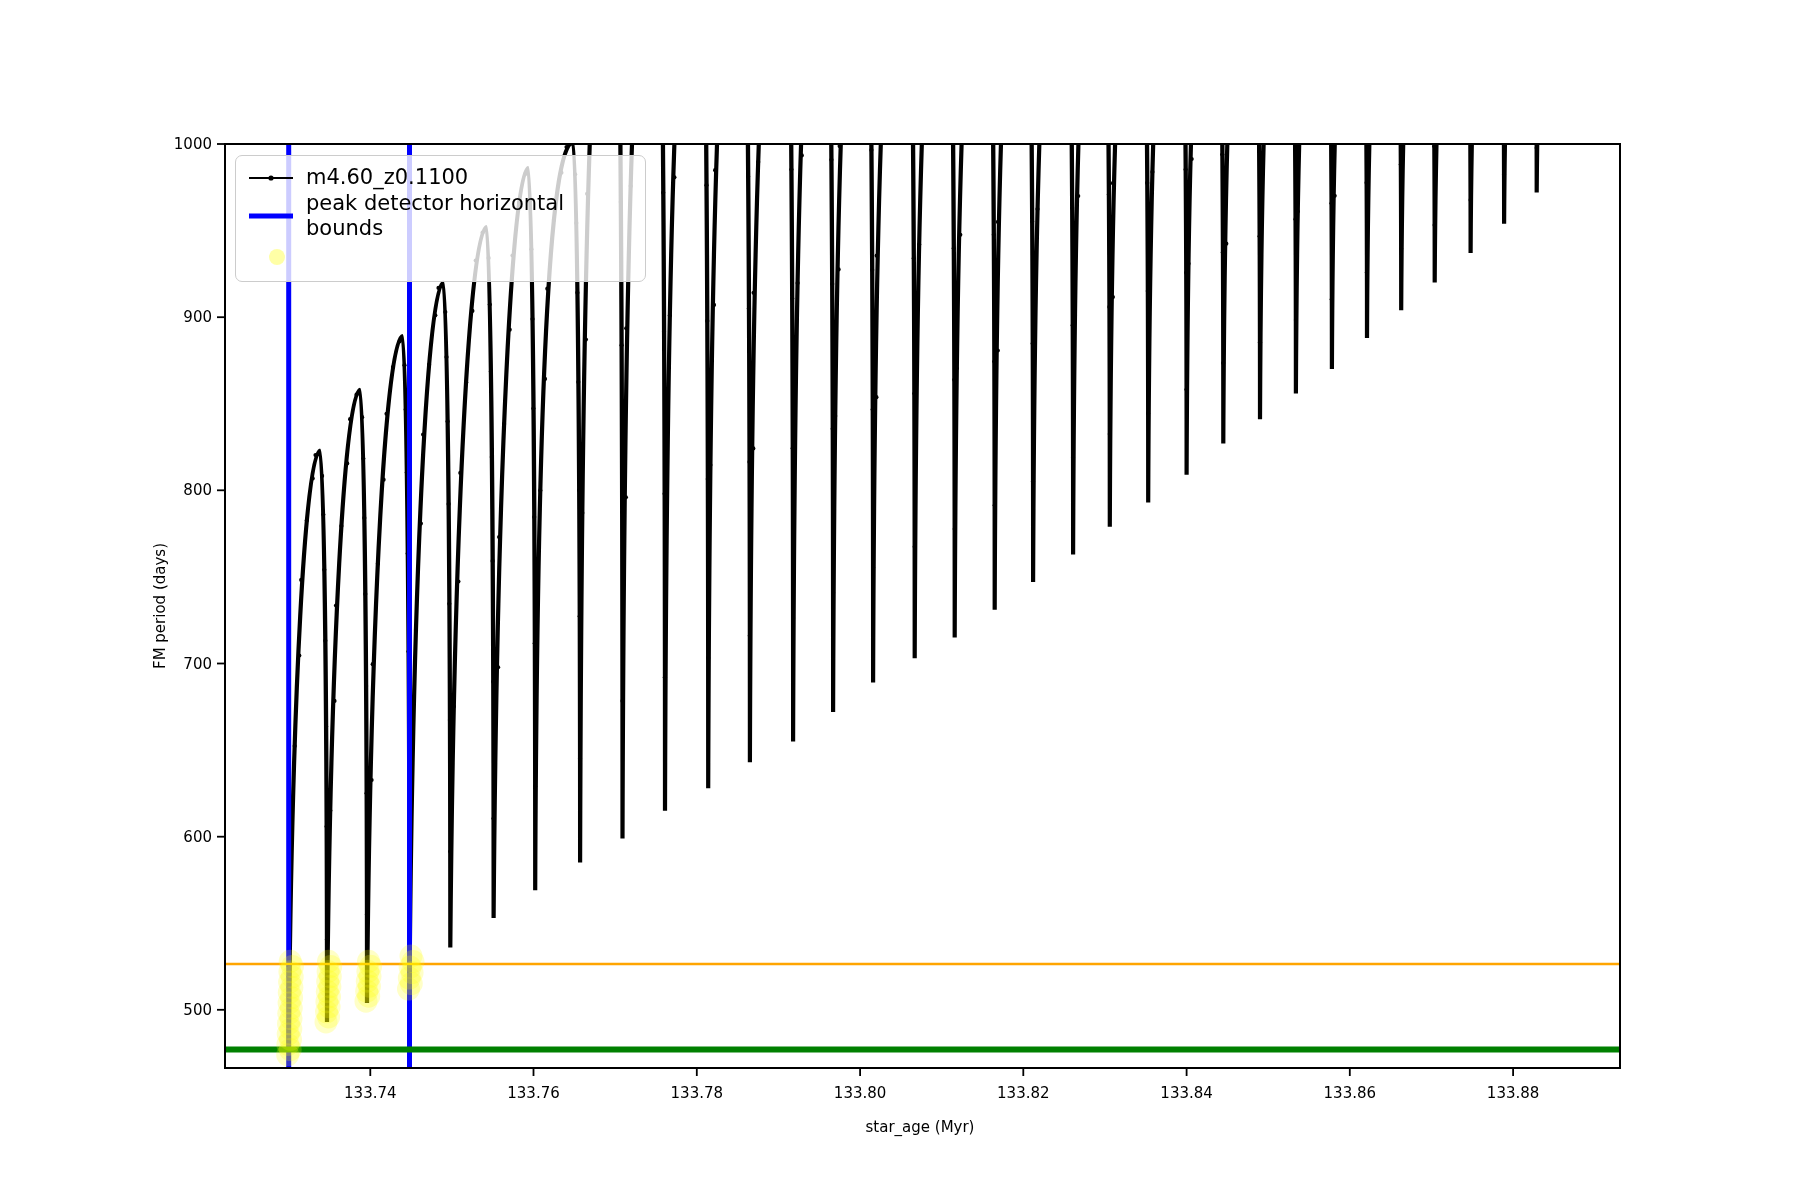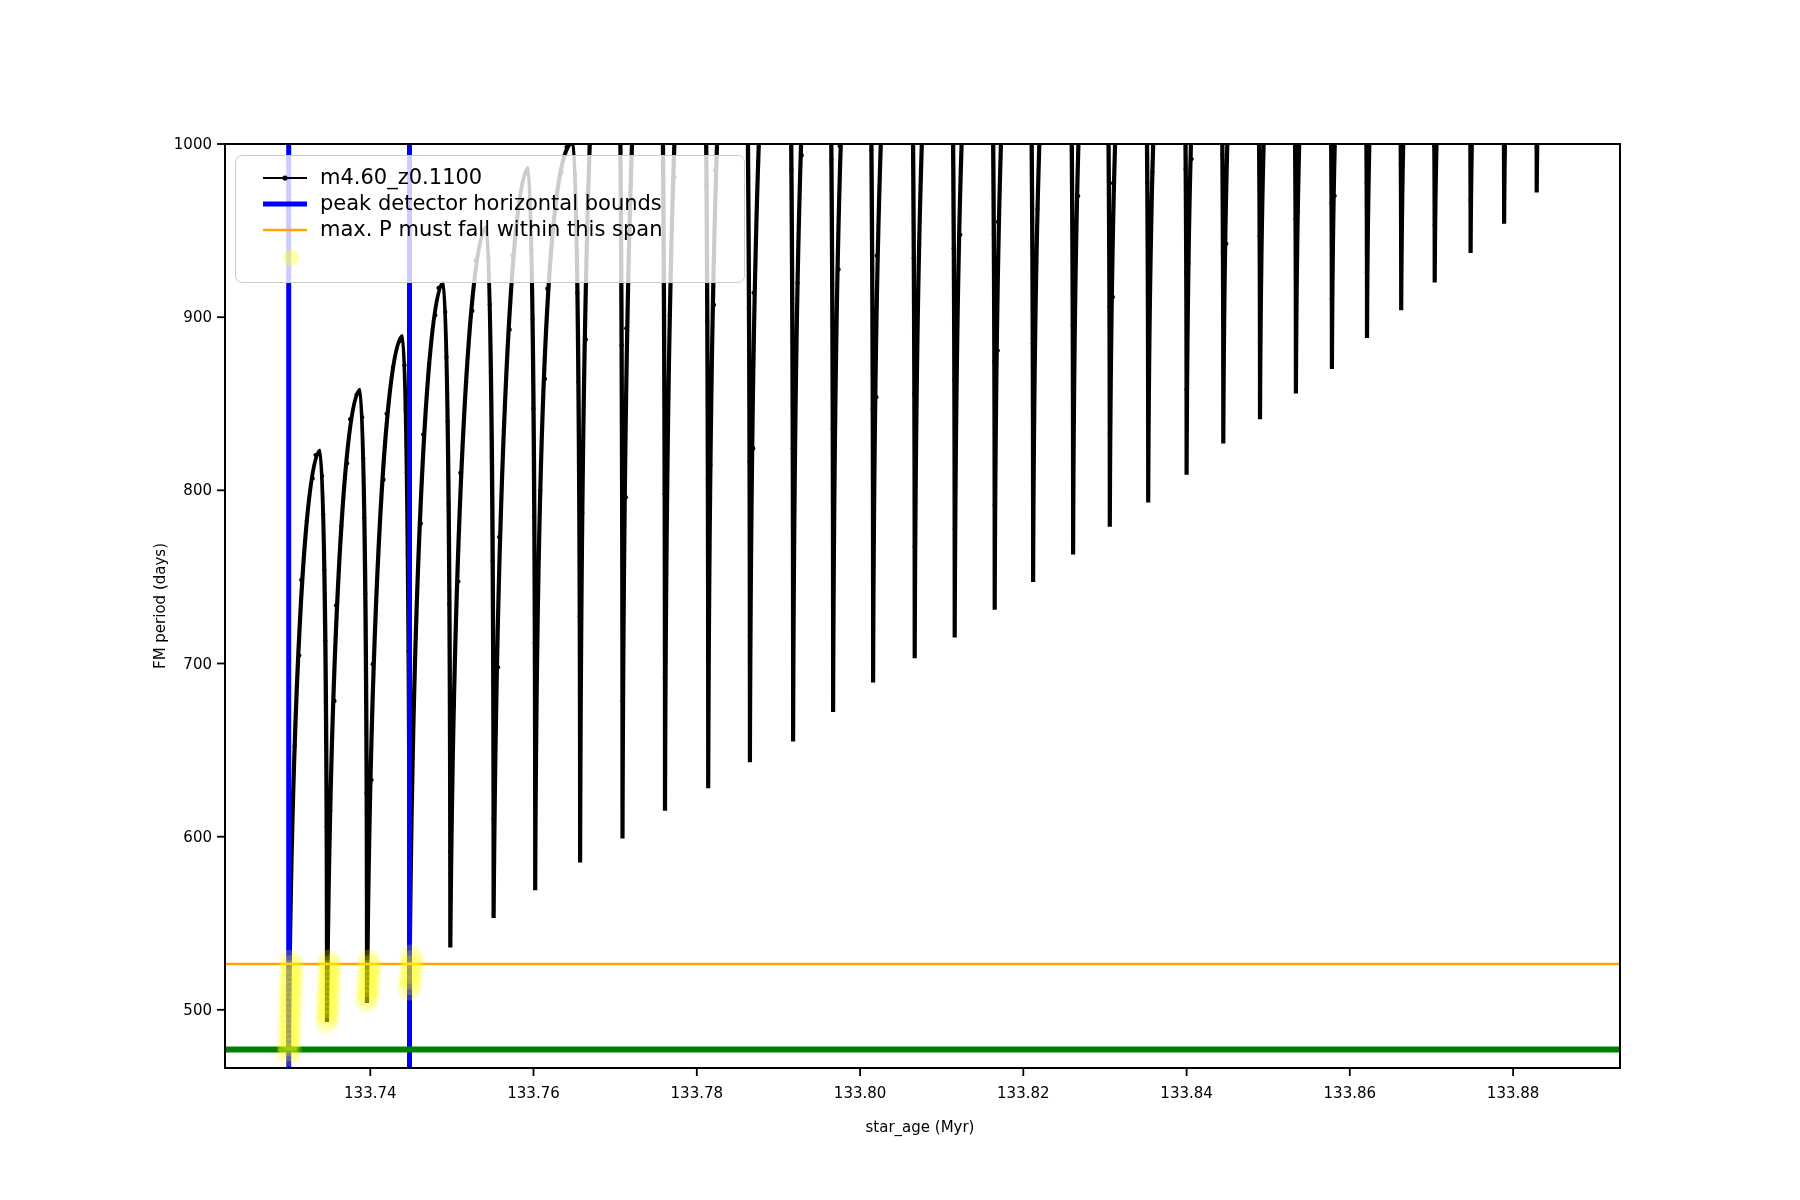--- a/index.html
+++ b/index.html
@@ -2,23 +2,23 @@
 <html><head>
 <meta charset="utf-8">
 <style>
   html,body{margin:0;padding:0;background:#ffffff;}
   #figure{position:relative;width:1800px;height:1200px;background:#ffffff;
           font-family:"DejaVu Sans", sans-serif;overflow:hidden;}
   #chart-svg{position:absolute;left:0;top:0;}
   .axis-label{position:absolute;color:#000;font-size:15px;white-space:nowrap;}
   #xlabel{left:920px;top:1118px;transform:translateX(-50%);}
   #ylabel{left:160px;top:606px;transform:translate(-50%,-50%) rotate(-90deg);}
-  #legend{position:absolute;left:235px;top:155px;width:510px;box-sizing:border-box;
+  #legend{position:absolute;left:235px;top:155px;width:411px;box-sizing:border-box;
           background:rgba(255,255,255,0.8);border:1px solid #cccccc;border-radius:7px;
-          padding:8px 10px 8px 26px;}
+          padding:8px 10px 8px 12px;}
   .lrow{display:flex;align-items:center;margin:1px 0;}
   .lswatch{width:58px;flex:0 0 58px;display:flex;align-items:center;justify-content:flex-start;}
   .ltext{font-size:21px;line-height:25px;color:#000;white-space:pre-line;}
 </style>
 </head>
 <body>
 
 <div id="figure">
   <svg id="chart-svg" width="1800" height="1200" viewBox="0 0 1800 1200">
       <defs>
@@ -343,27 +343,19 @@
       <div class="lrow">
         <span class="lswatch">
           <svg width="46" height="22">
             <line x1="1" y1="11" x2="45" y2="11" stroke="#0000ff" stroke-width="5"></line>
           </svg>
         </span>
         <span class="ltext">peak detector horizontal bounds</span>
       </div>
       <div class="lrow">
         <span class="lswatch">
-          <svg width="46" height="22">
-            <line x1="1" y1="11" x2="45" y2="11" stroke="#ffa500" stroke-width="2.5"></line>
-          </svg>
-        </span>
-        <span class="ltext">max. P must fall within this span</span>
-      </div>
-      <div class="lrow">
-        <span class="lswatch">
           <svg width="46" height="30">
             <circle cx="29" cy="15" r="8" fill="#ffff00" fill-opacity="0.35"></circle>
           </svg>
         </span>
       </div>
     </div>
 </div>
 
 </body></html>

